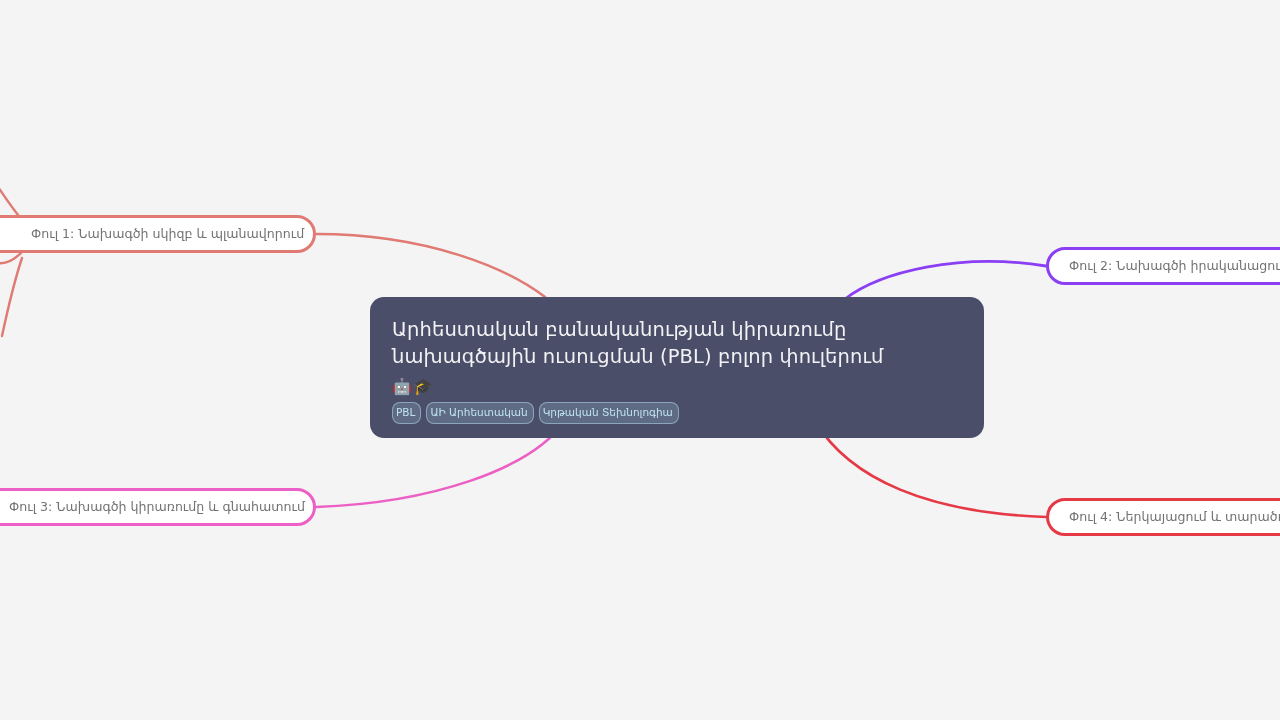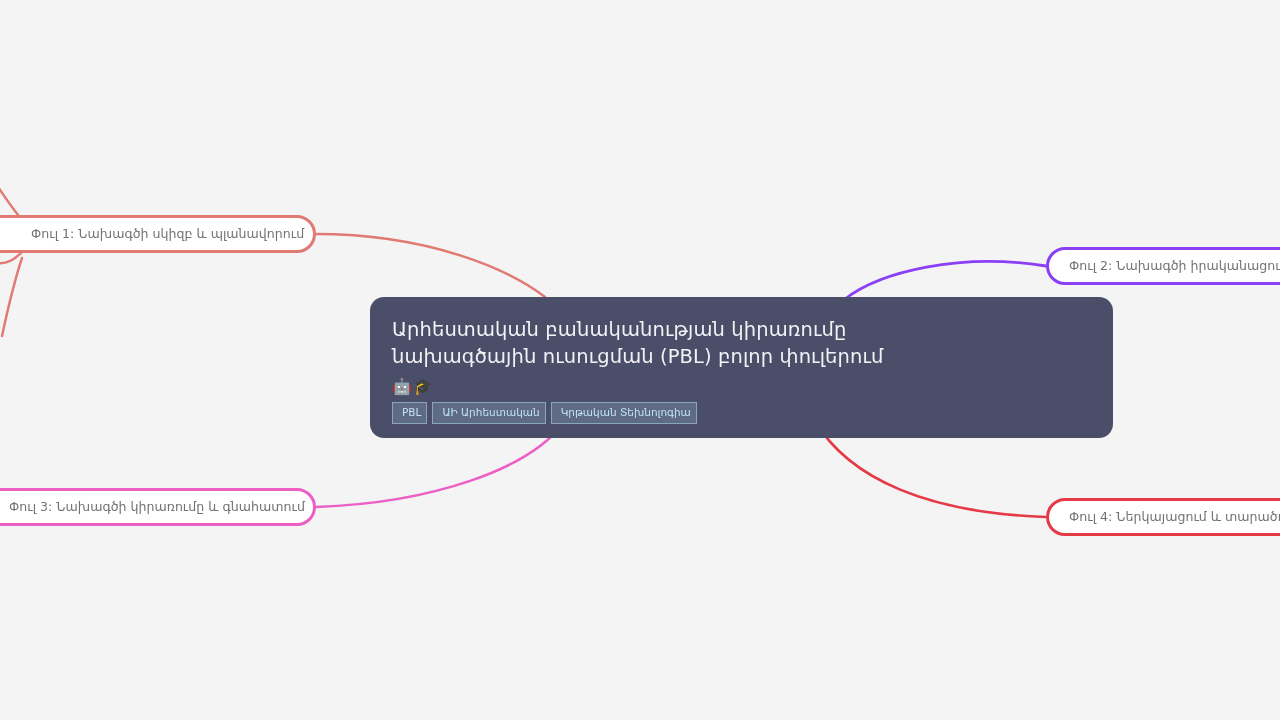--- a/index.html
+++ b/index.html
@@ -24,21 +24,21 @@
     width: 1280px;
     height: 720px;
     pointer-events: none;
   }
 
   
   .central-node {
     position: absolute;
     left: 370px;
     top: 297px;
-    width: 743px;
+    width: 614px;
     box-sizing: border-box;
     background: #4a4e69;
     border-radius: 14px;
     padding: 20px 22px 14px 22px;
     z-index: 5;
   }
   .central-title {
     color: #f2f2f5;
     font-size: 19.5px;
     line-height: 1.38;
@@ -57,25 +57,25 @@
   .tag-row {
     display: flex;
     flex-wrap: wrap;
     gap: 5px;
     align-items: center;
   }
   .tag-pill {
     display: inline-block;
     background: rgba(173, 216, 230, 0.22);
     border: 1px solid rgba(173, 216, 230, 0.55);
-    border-radius: 0;
+    border-radius: 8px;
     color: #bfe3ef;
     font-size: 10.5px;
     line-height: 1;
-    padding: 4px 5px 5px 9px;
+    padding: 4px 5px 5px 3px;
     white-space: nowrap;
   }
 
   
   .branch-node {
     position: absolute;
     box-sizing: border-box;
     background: #ffffff;
     border-style: solid;
     border-width: 3px;

